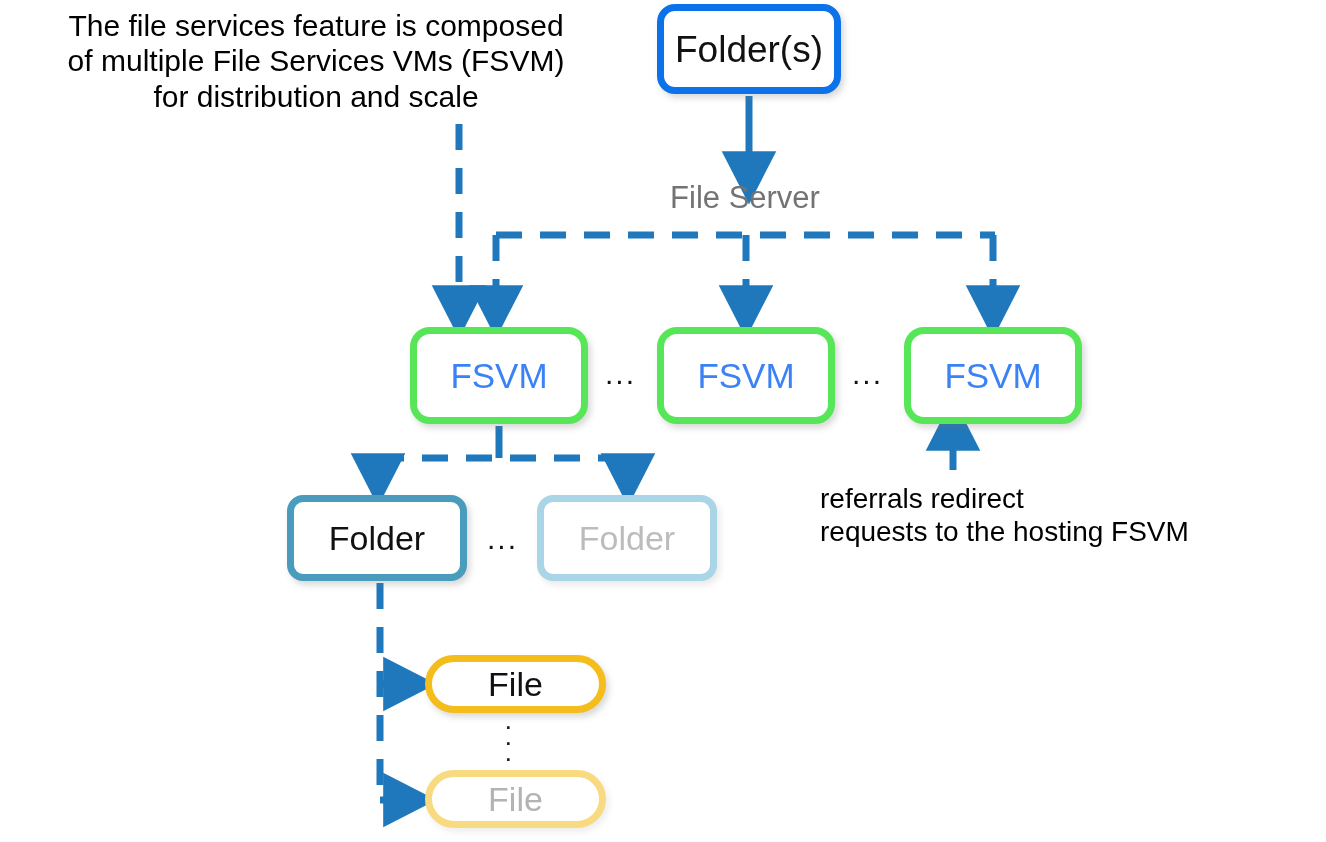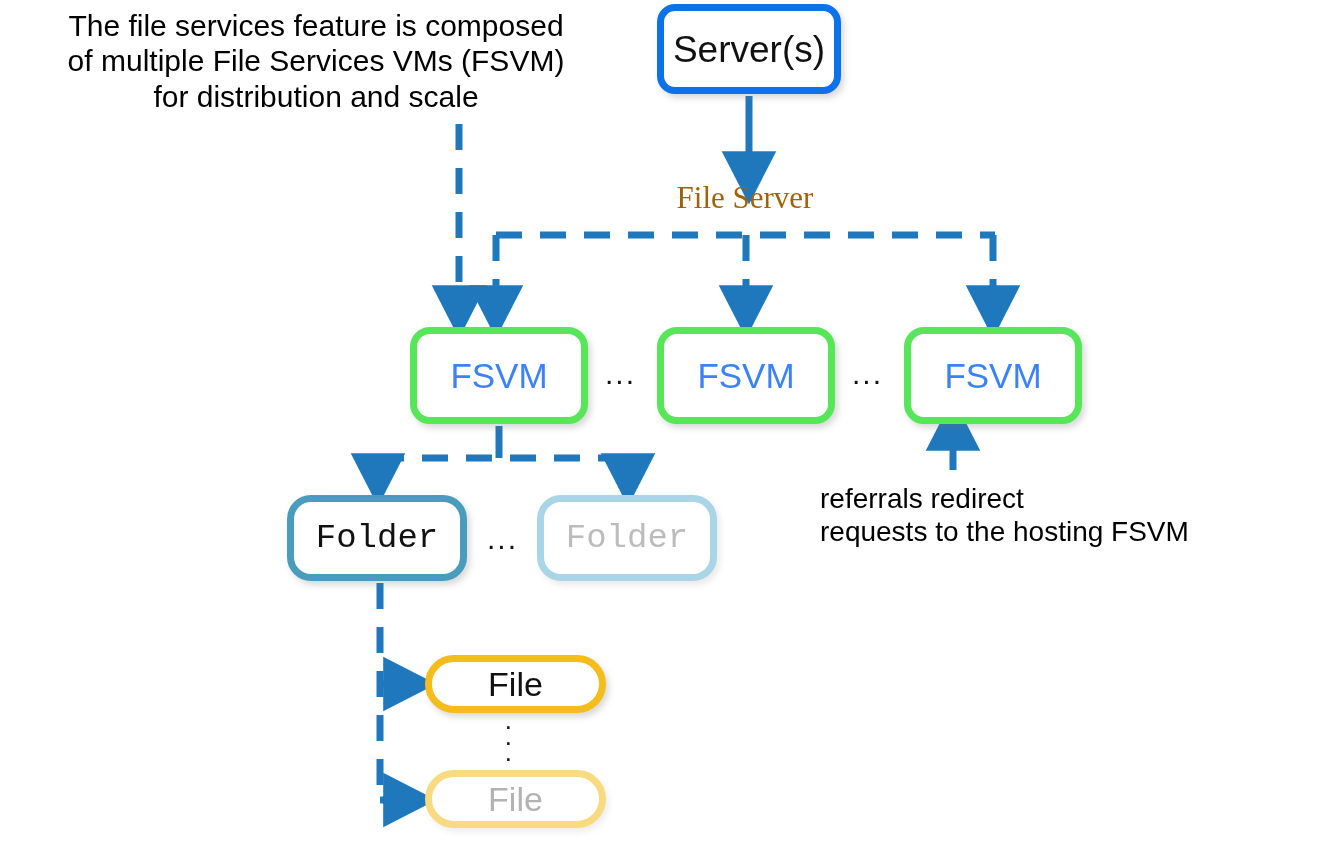--- a/index.html
+++ b/index.html
@@ -4,38 +4,38 @@
 <style>
   html,body{margin:0;padding:0;background:#ffffff;}
   body{width:1326px;height:842px;overflow:hidden;
        font-family:"Liberation Sans","DejaVu Sans",sans-serif;}
   #stage{position:relative;width:1326px;height:842px;background:#fefffe;}
   #wires{position:absolute;left:0;top:0;width:1326px;height:842px;}
 
   .cap{position:absolute;color:#000000;line-height:1.18;white-space:pre-line;}
   #caption-top{left:12px;top:8px;width:608px;text-align:center;font-size:30px;}
   #caption-referral{left:820px;top:482px;width:500px;text-align:left;font-size:28px;}
-  #label-file-server{left:610px;top:180px;width:270px;text-align:center;font-size:31px;color:#a16207;font-family:Liberation Serif, serif;}
+  #label-file-server{left:610px;top:180px;width:270px;text-align:center;font-size:31px;color:#737373;}
 
   .node{position:absolute;box-sizing:border-box;display:flex;align-items:center;
         justify-content:center;background:#ffffff;border-style:solid;
         box-shadow:3px 4px 6px rgba(120,120,120,.28);}
   .node span{display:block;line-height:1;}
 
   #node-client{left:657px;top:4px;width:184px;height:90px;border-width:7px;
      border-color:#0b72e9;border-radius:18px;}
   #node-client span{font-size:37px;color:#111;}
 
   .fsvm{top:327px;width:178px;height:97px;border-width:7px;border-color:#56e657;border-radius:20px;}
   .fsvm span{font-size:35px;color:#3b82f6;}
   #node-fsvm-1{left:410px;}
   #node-fsvm-2{left:657px;}
   #node-fsvm-3{left:904px;}
 
-  .folder{top:495px;width:180px;height:86px;border-width:7px;border-radius:24px;font-family:Liberation Mono, monospace;}
+  .folder{top:495px;width:180px;height:86px;border-width:7px;border-radius:16px;}
   .folder span{font-size:34px;}
   #node-folder-1{left:287px;border-color:#4a9cbd;}
   #node-folder-1 span{color:#111;}
   #node-folder-2{left:537px;border-color:#a9d5e6;box-shadow:3px 4px 6px rgba(160,160,160,.22);}
   #node-folder-2 span{color:#bcbcbc;}
 
   .file{left:425px;width:181px;height:58px;border-width:7px;border-radius:29px;}
   .file span{font-size:34px;}
   #node-file-1{top:655px;border-color:#f4bd1c;}
   #node-file-1 span{color:#111;}
@@ -92,21 +92,21 @@
     </g>
   </svg>
 
   <div class="cap" id="caption-top">The file services feature is composed
 of multiple File Services VMs (FSVM)
 for distribution and scale</div>
 
   <div class="cap" id="label-file-server">File Server</div>
 
   <div class="node" id="node-client">
-    <span>Server(s)</span>
+    <span>Folder(s)</span>
   </div>
 
   <div class="node fsvm" id="node-fsvm-1">
     <span>FSVM</span>
   </div>
   <div class="ell" id="ellipsis-fsvm-1">...</div>
   <div class="node fsvm" id="node-fsvm-2">
     <span>FSVM</span>
   </div>
   <div class="ell" id="ellipsis-fsvm-2">...</div>

